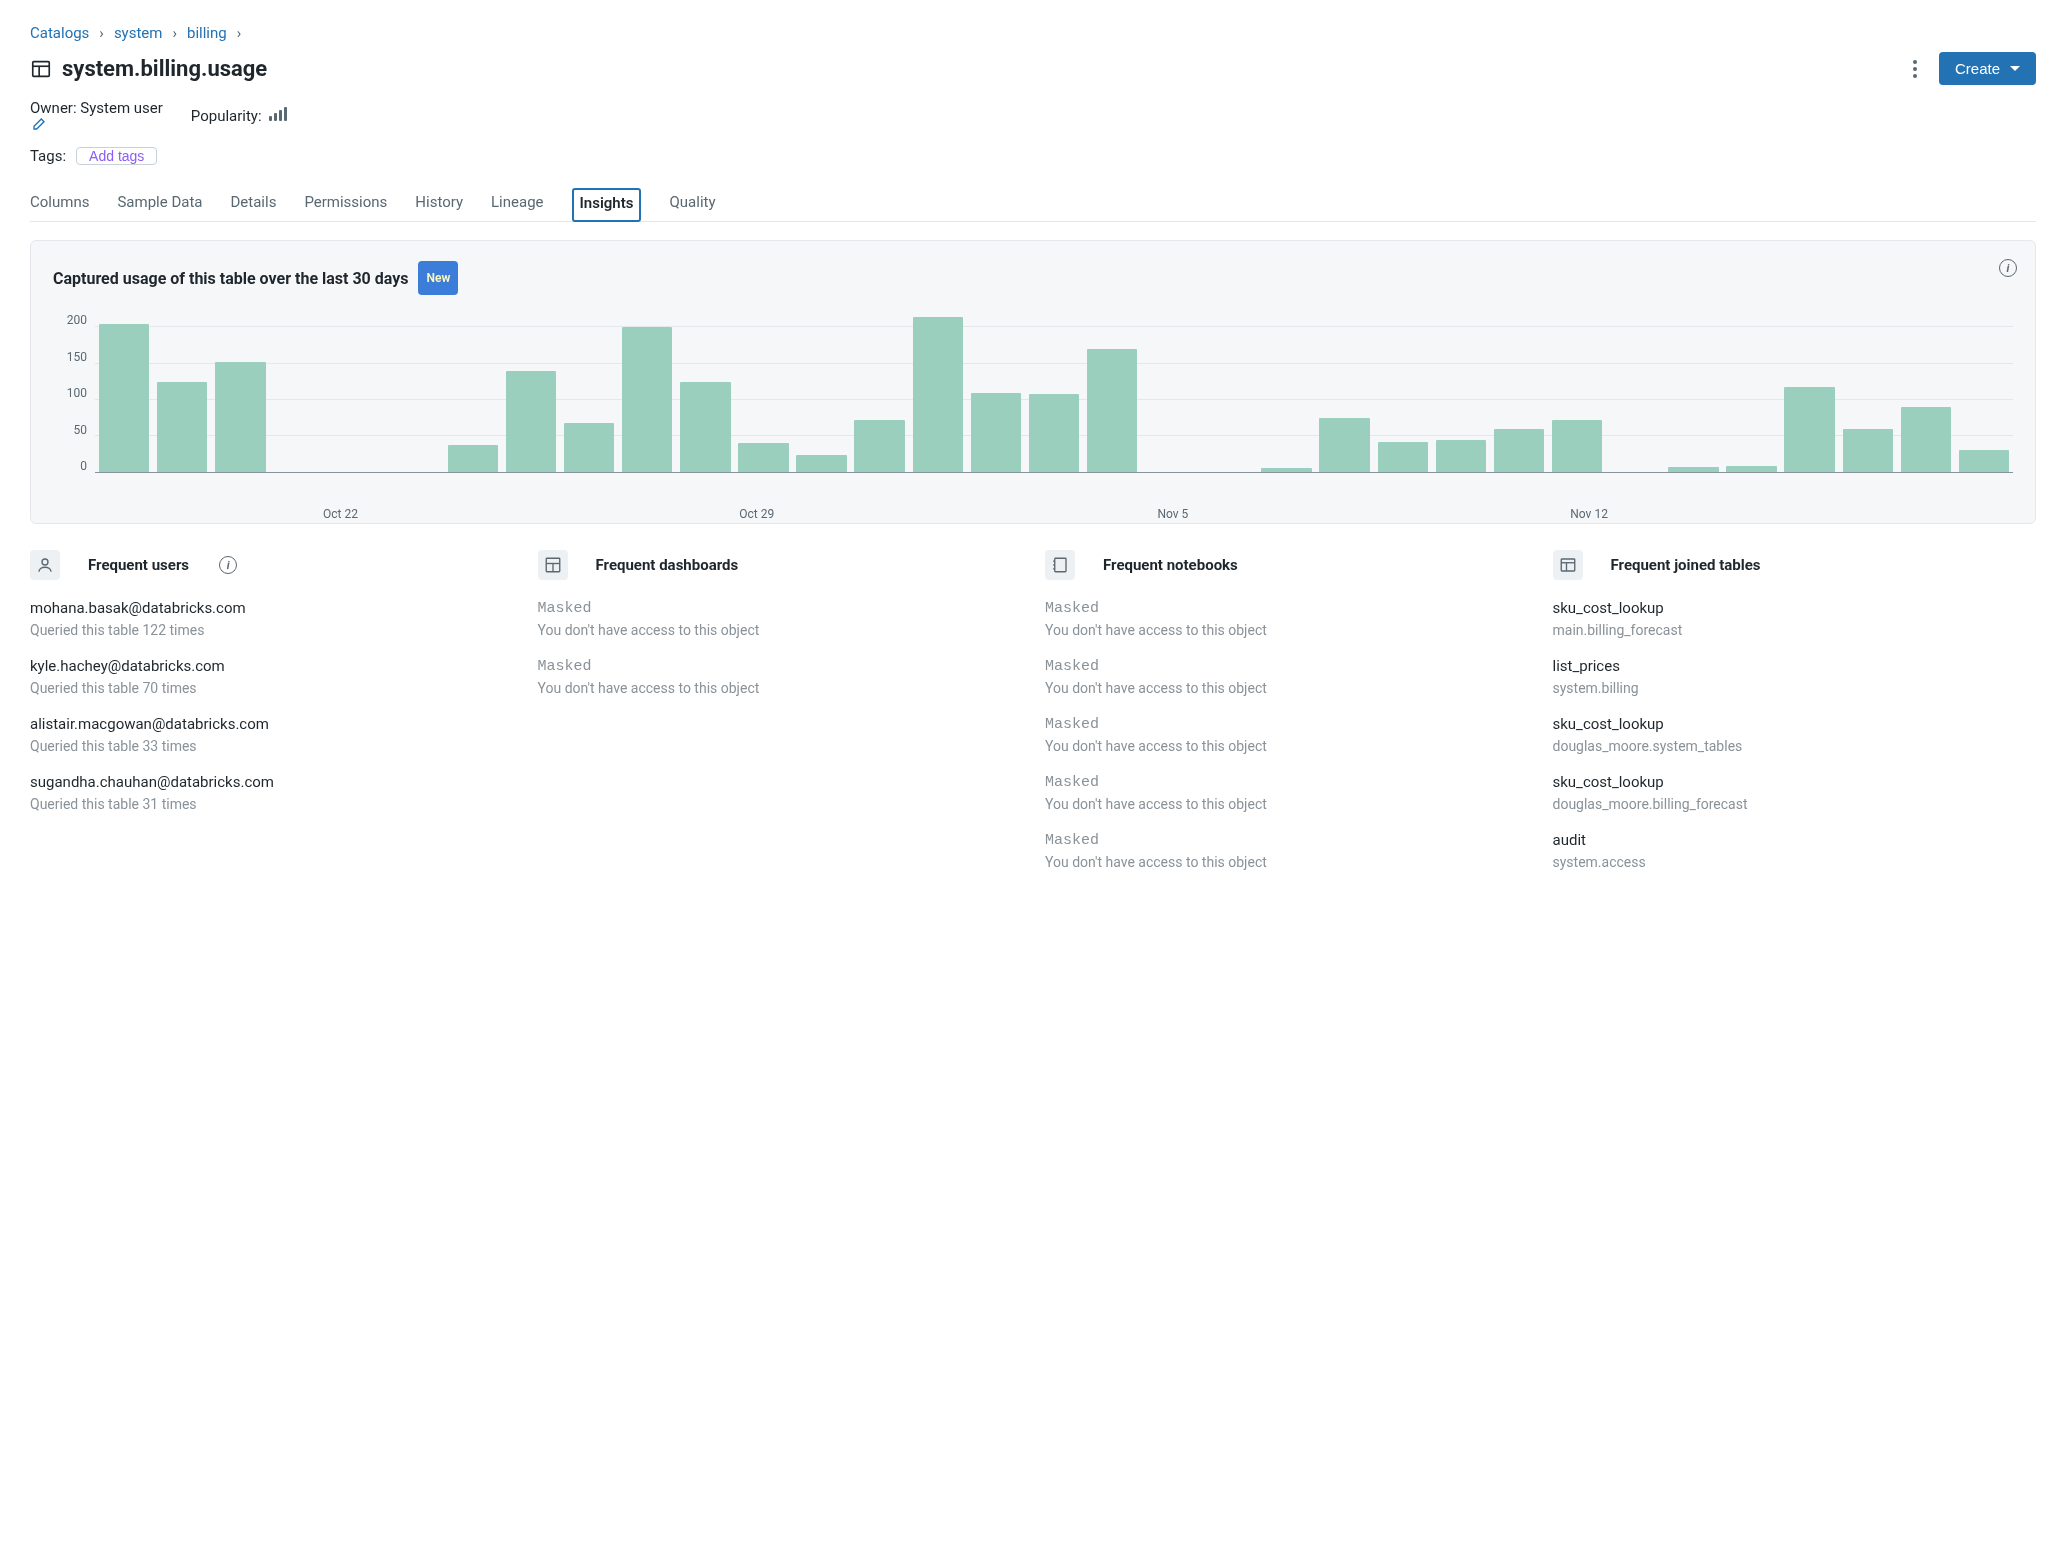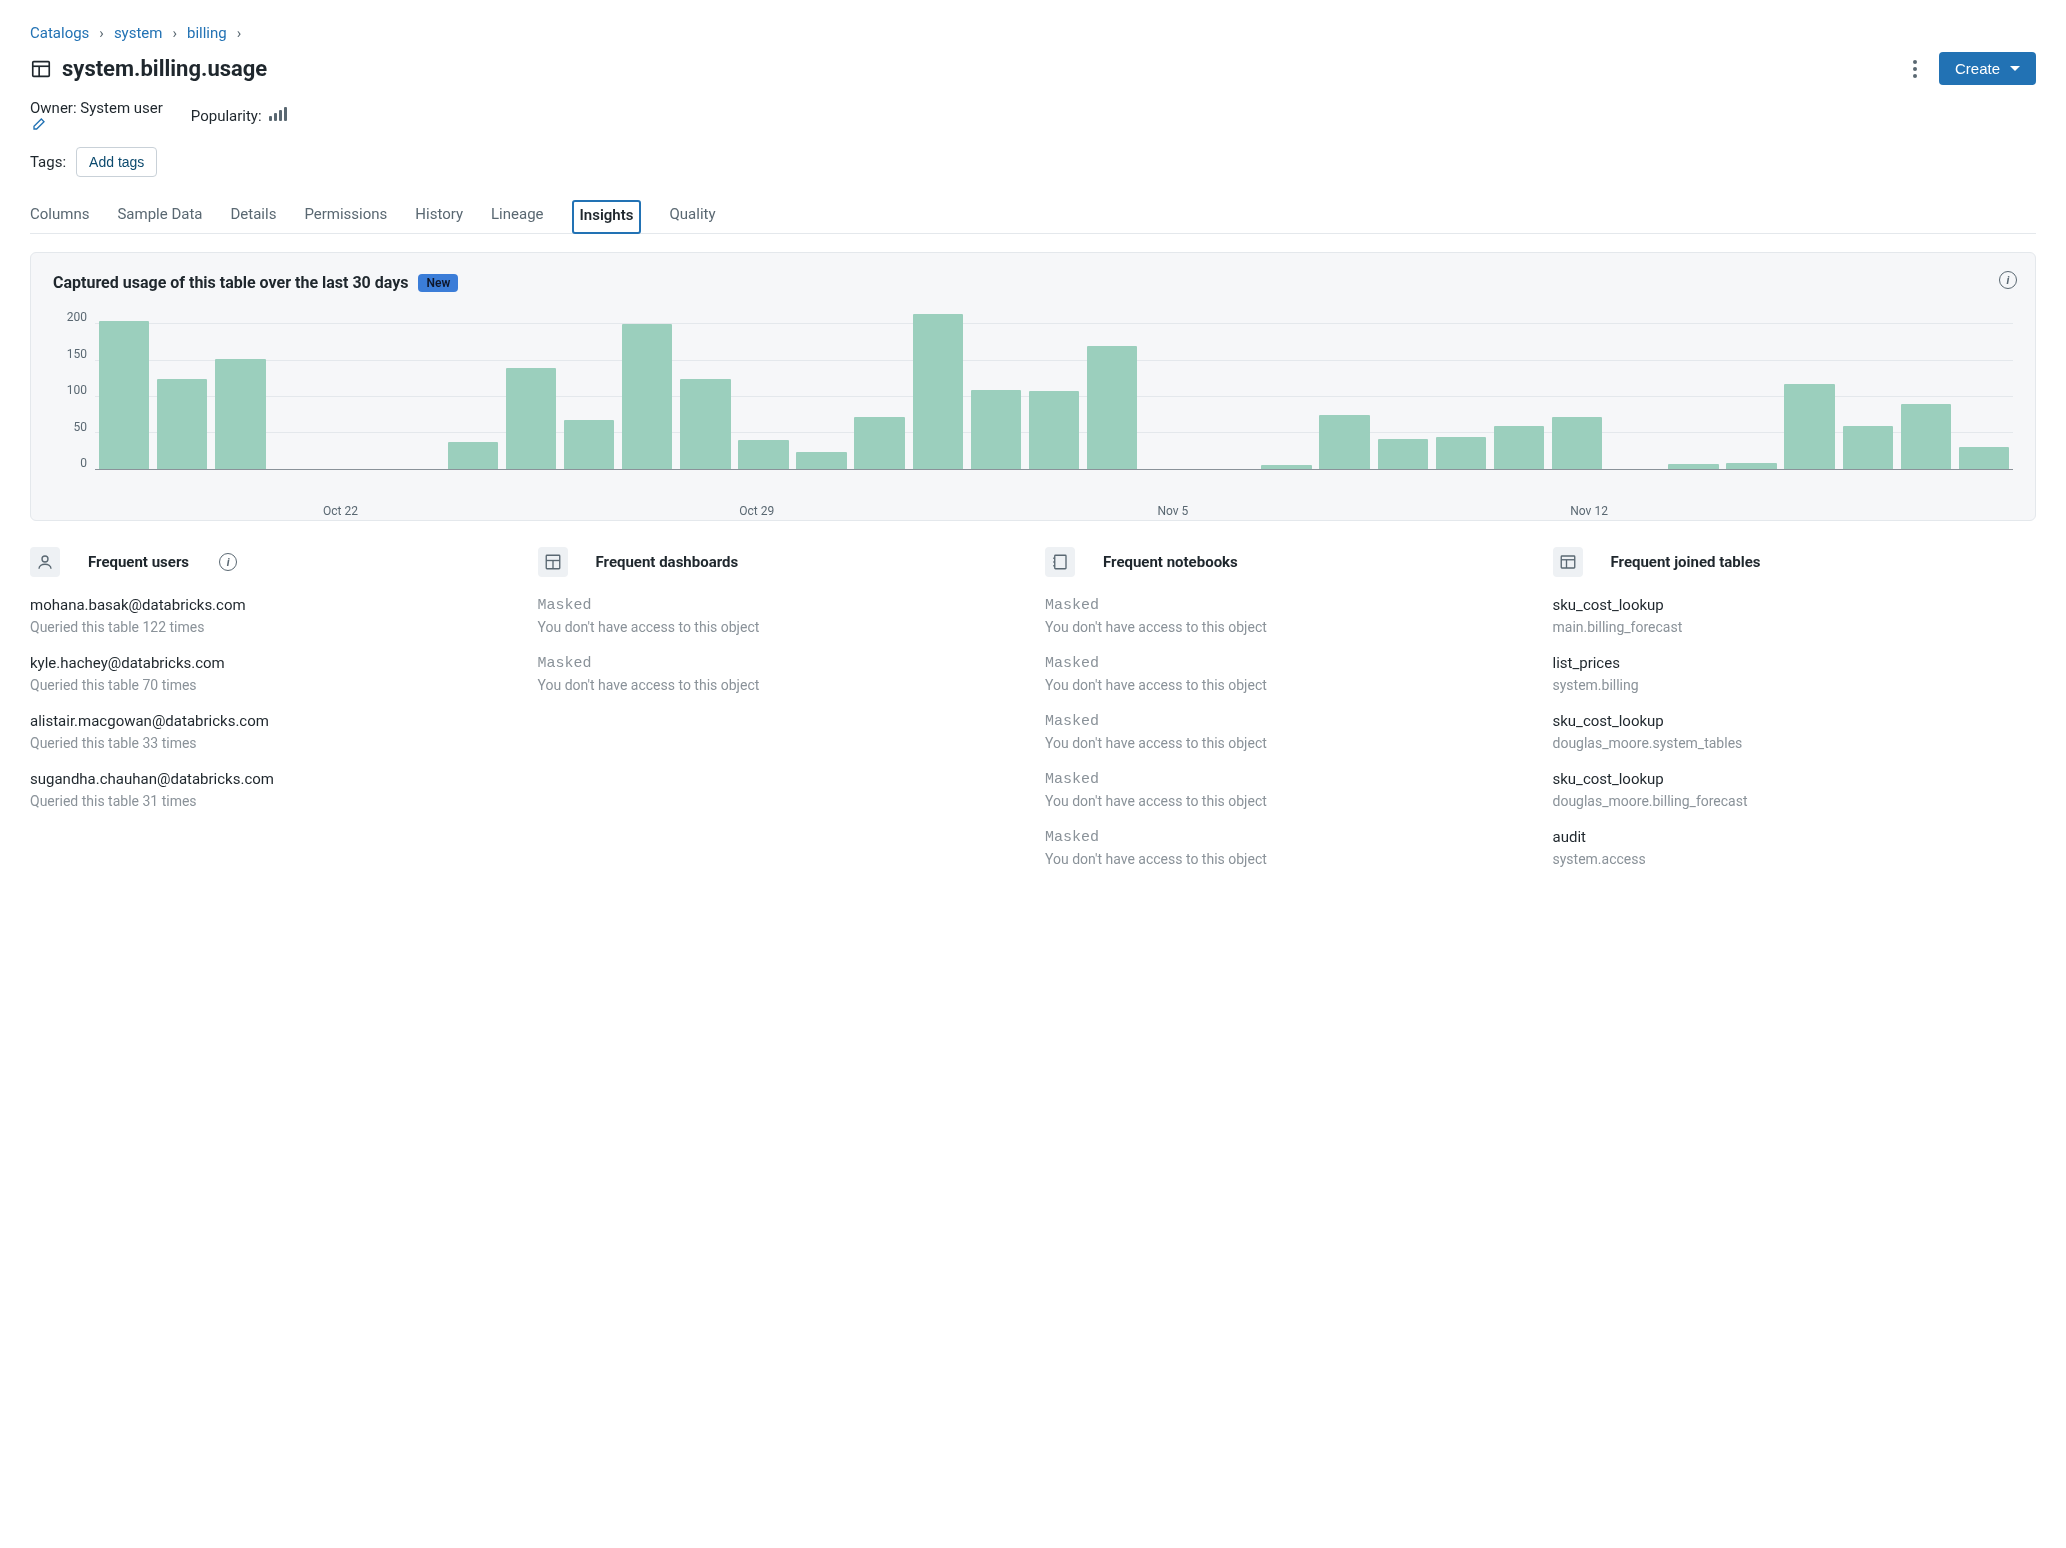--- a/index.html
+++ b/index.html
@@ -34,32 +34,32 @@
   .meta-row { display:flex; align-items:center; gap:22px; font-size:15px; margin-bottom:14px; color:#1F272D;}
   .meta-row .edit { color:#2272B4; cursor:pointer; }
   .pop-bars { display:inline-flex; align-items:flex-end; gap:2px; margin-left:4px;}
   .pop-bars span { width:3px; background:#5A6872; border-radius:1px;}
   .pop-bars span:nth-child(1){height:5px;}
   .pop-bars span:nth-child(2){height:8px;}
   .pop-bars span:nth-child(3){height:11px;}
   .pop-bars span:nth-child(4){height:14px;}
 
   .tags-row { display:flex; align-items:center; gap:10px; margin-bottom:22px; font-size:15px;}
-  .add-tags-btn { border:1px solid #C9D1D8; background:#fff; padding:6px 12px; border-radius:4px; font-size:14px; cursor:pointer; color:#0c4a6e;}
+  .add-tags-btn { border:1px solid #C9D1D8; background:#fff; padding:0 12px; border-radius:4px; font-size:14px; cursor:pointer; color:#8b5cf6;}
 
   
   .tabs { display:flex; gap:28px; border-bottom:1px solid #E4E8EC; margin-bottom:18px;}
   .tab { padding:6px 0 10px; color:#5A6872; font-size:15px; cursor:pointer; }
   .tab.active { color:#1F272D; font-weight:600; border:2px solid #2272B4; border-radius:3px; padding:4px 6px; position:relative; top:1px;}
 
   
   .card { background:#F6F7F9; border:1px solid #E4E8EC; border-radius:6px; padding:20px 22px 50px; margin-bottom:26px; position:relative;}
   .card-header { display:flex; align-items:center; gap:10px; margin-bottom:18px;}
   .card-header h3 { font-size:16px; font-weight:700; color:#1F272D; }
-  .badge-new { background:#3B7DD8; color:#0f172a; font-size:12px; font-weight:600; padding:2px 8px; border-radius:4px;}
+  .badge-new { background:#3B7DD8; color:#fef9c3; font-size:12px; font-weight:600; padding:10px 8px; border-radius:4px;}
   .info-icon-abs { position:absolute; top:18px; right:18px; }
 
   
   .chart-wrap { display:flex; }
   .y-axis { display:flex; flex-direction:column; justify-content:space-between; align-items:flex-end; height:160px; padding-right:8px; font-size:12px; color:#5A6872; width:42px;}
   .plot { flex:1; position:relative; height:160px; border-bottom:1px solid #8A9299; }
   .grid-line { position:absolute; left:0; right:0; border-top:1px solid #E4E8EC; }
   .bars { position:absolute; left:0; right:0; bottom:0; height:100%; display:flex; align-items:flex-end; gap:0.4%; padding:0 0.2%;}
   .bar { flex:1; background:#9BCFBD; border-radius:1px 1px 0 0; min-height:1px;}
   .x-axis { position:absolute; left:42px; right:0; bottom:16px; display:flex; font-size:12px; color:#5A6872; }

